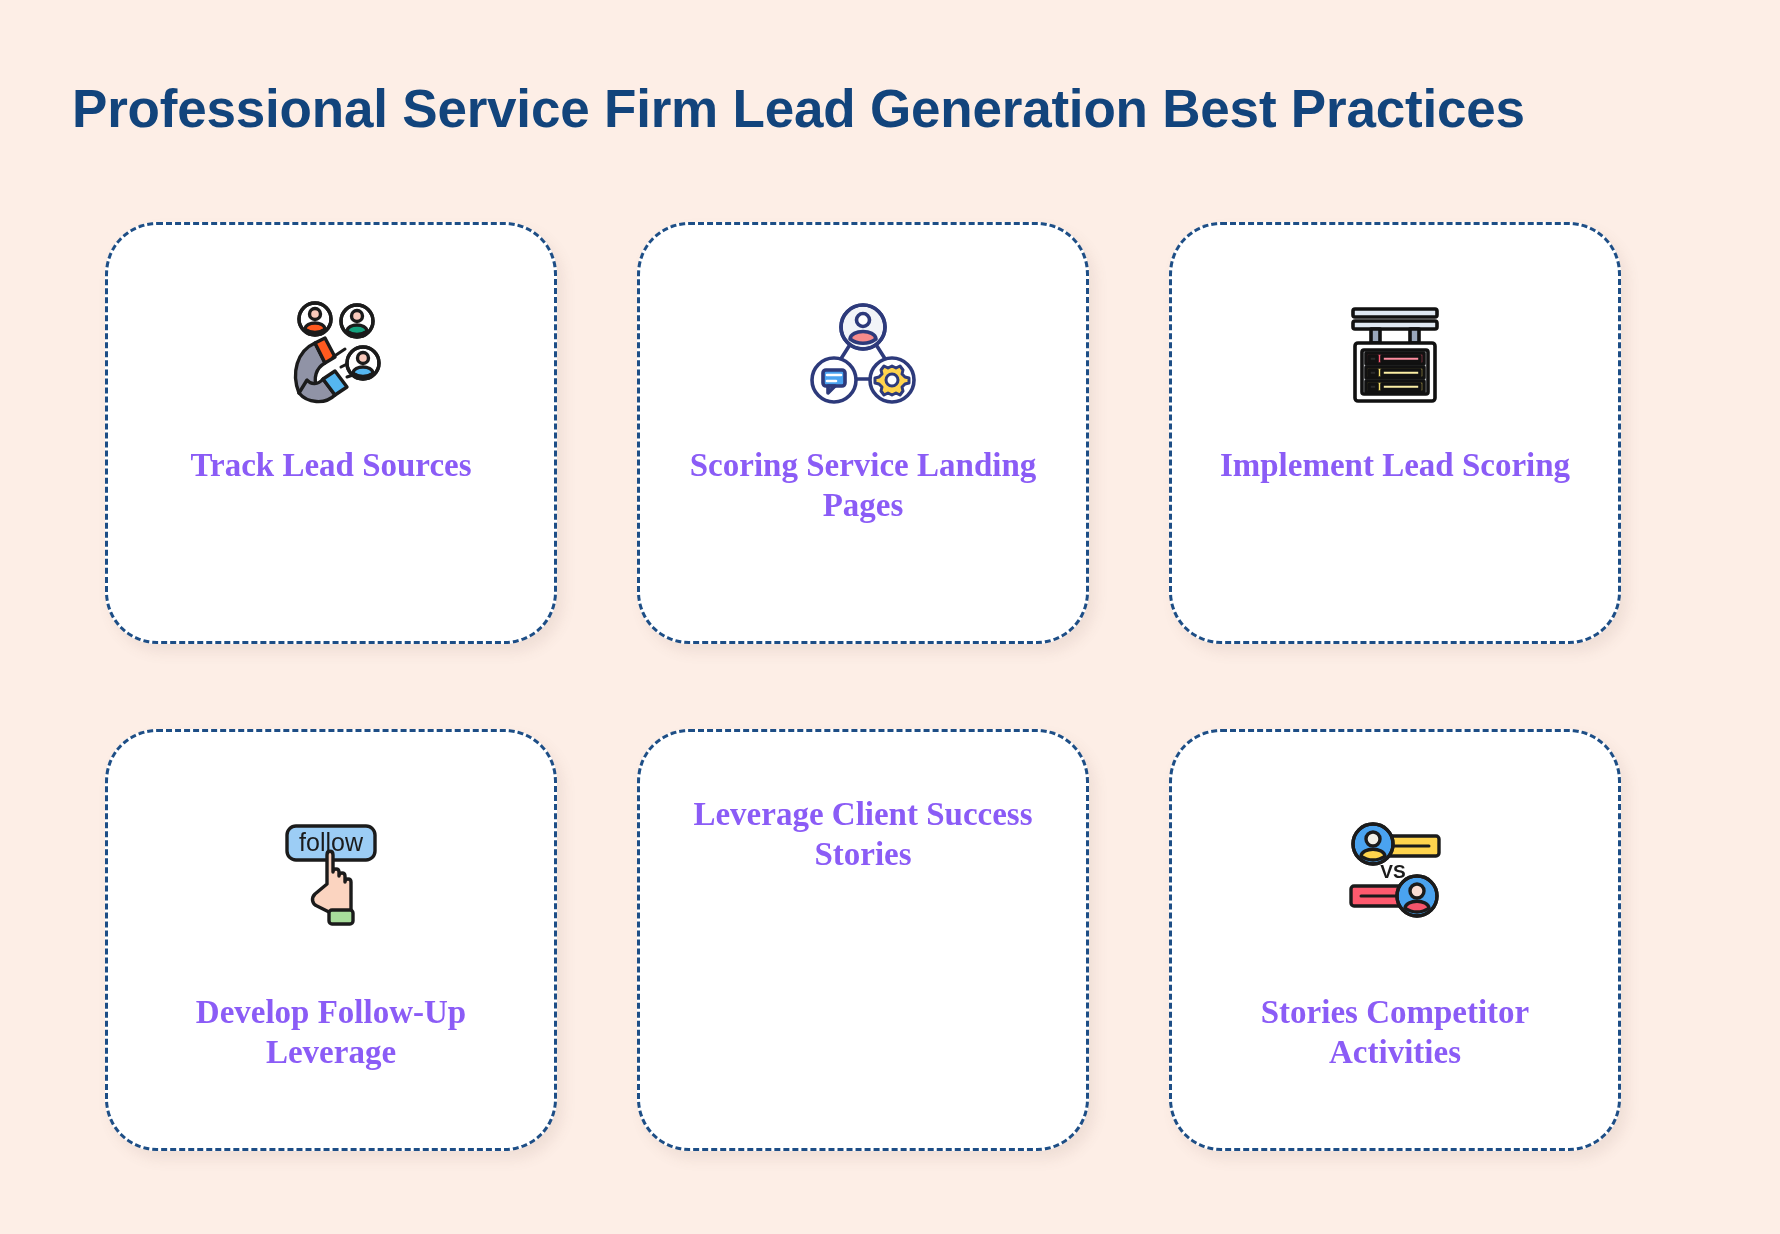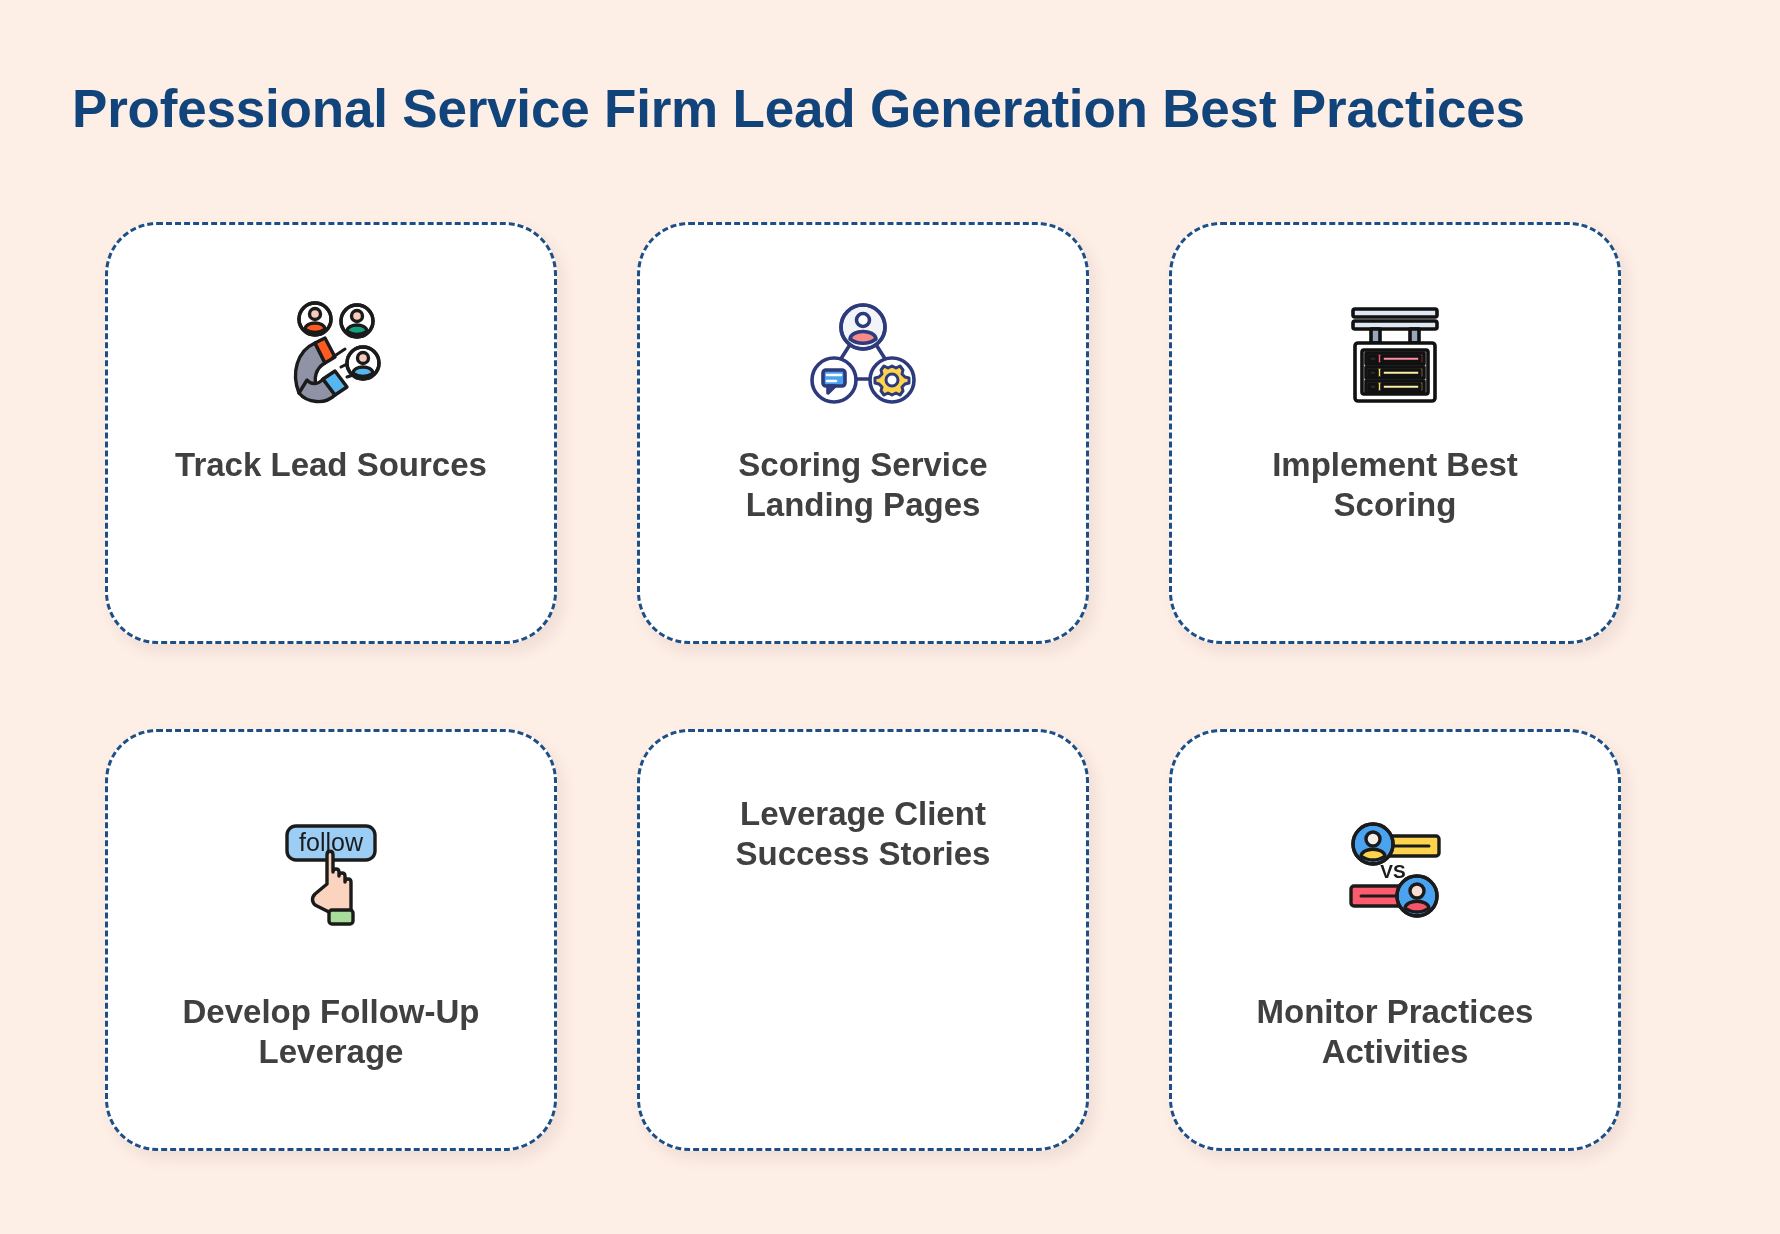--- a/index.html
+++ b/index.html
@@ -69,21 +69,22 @@
 
   .card-icon svg { display: block; }
 
   .card-label {
     margin-top: 30px;
     width: 360px;
     text-align: center;
     font-size: 33px;
     line-height: 1.22;
     font-weight: 700;
-    color: #404040;
+    color: #8b5cf6;
+    font-family: Liberation Serif, serif;
   }
 
   .card:nth-child(4) .card-label,
   .card:nth-child(5) .card-label,
   .card:nth-child(6) .card-label {
     margin-top: 62px;
   }
 
   .card:nth-child(4) .card-icon,
   .card:nth-child(5) .card-icon,
@@ -183,21 +184,21 @@
             <rect x="31" y="72" width="58" height="11" fill="#f7e06a"></rect>
             <rect x="34" y="75" width="8" height="5.5" fill="#2b2b2b"></rect>
             <rect x="47" y="75" width="38" height="5.5" fill="#fbeea4"></rect>
 
             <rect x="31" y="86" width="58" height="11" fill="#f7e06a"></rect>
             <rect x="34" y="89" width="8" height="5.5" fill="#2b2b2b"></rect>
             <rect x="47" y="89" width="38" height="5.5" fill="#fbeea4"></rect>
           </g>
         </svg>
       </div>
-      <div class="card-label">Implement Best Scoring</div>
+      <div class="card-label">Implement Lead Scoring</div>
     </div>
 
     <div class="card">
       <div class="card-icon">
         <svg width="120" height="120" viewBox="0 0 120 120">
           <g stroke="#1b1b1b" stroke-width="3.4" stroke-linejoin="round" stroke-linecap="round">
             <rect x="16" y="16" width="88" height="34" rx="9" fill="#9ccdf5"></rect>
             <text x="60" y="41" text-anchor="middle" font-family="Liberation Sans, sans-serif" font-size="25" fill="#1b1b1b" stroke="none">follow</text>
 
             <path d="M56 45 L56 74 L44 84 C40 88 41 94 46 96 L58 102 L80 102 L80 72
@@ -232,17 +233,17 @@
             <rect x="16" y="76" width="60" height="20" rx="3" fill="#ff5a6e"></rect>
             <line x1="26" y1="86" x2="64" y2="86" stroke="#1b1b1b" stroke-width="3"></line>
 
             <circle cx="82" cy="86" r="20" fill="#4aa3f0"></circle>
             <circle cx="82" cy="81" r="7" fill="#f9ddd4"></circle>
             <path d="M70 98 C71 89 93 89 94 98 A20 20 0 0 1 70 98 Z" fill="#f5556b"></path>
             <circle cx="82" cy="86" r="20" fill="none"></circle>
           </g>
         </svg>
       </div>
-      <div class="card-label">Monitor Practices Activities</div>
+      <div class="card-label">Stories Competitor Activities</div>
     </div>
 
   </div>
 </div>
 
 </body></html>

